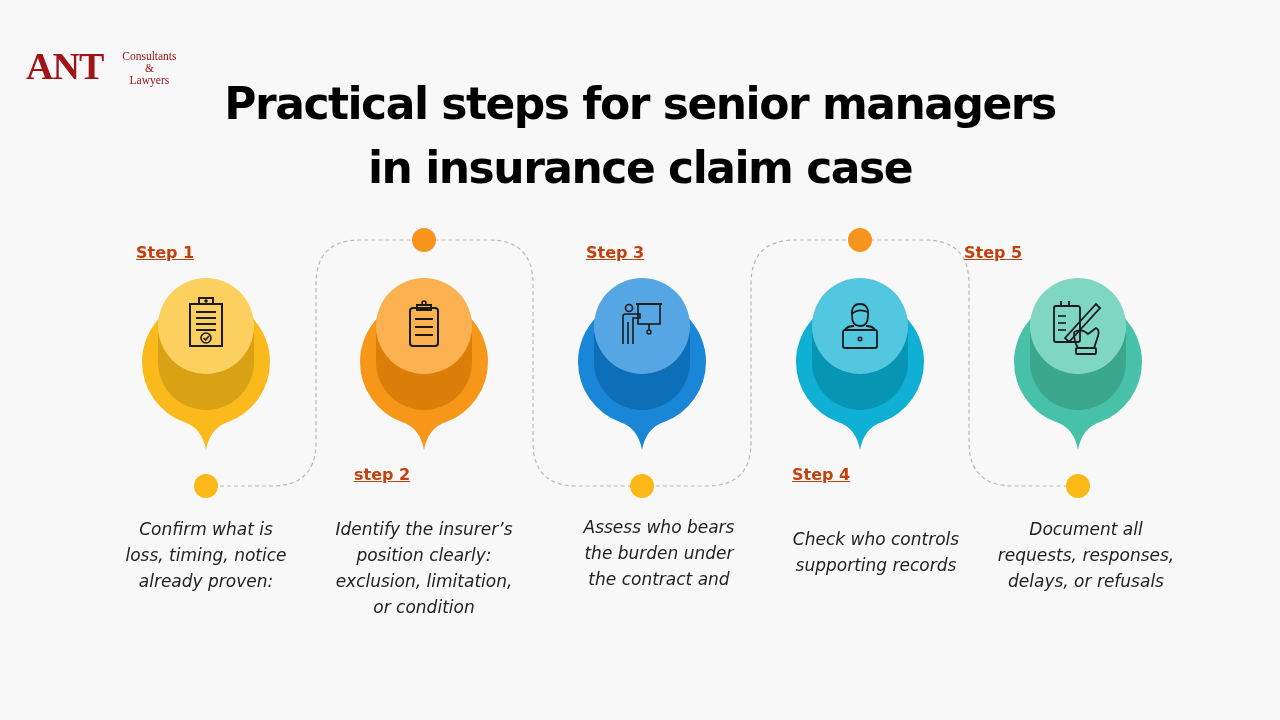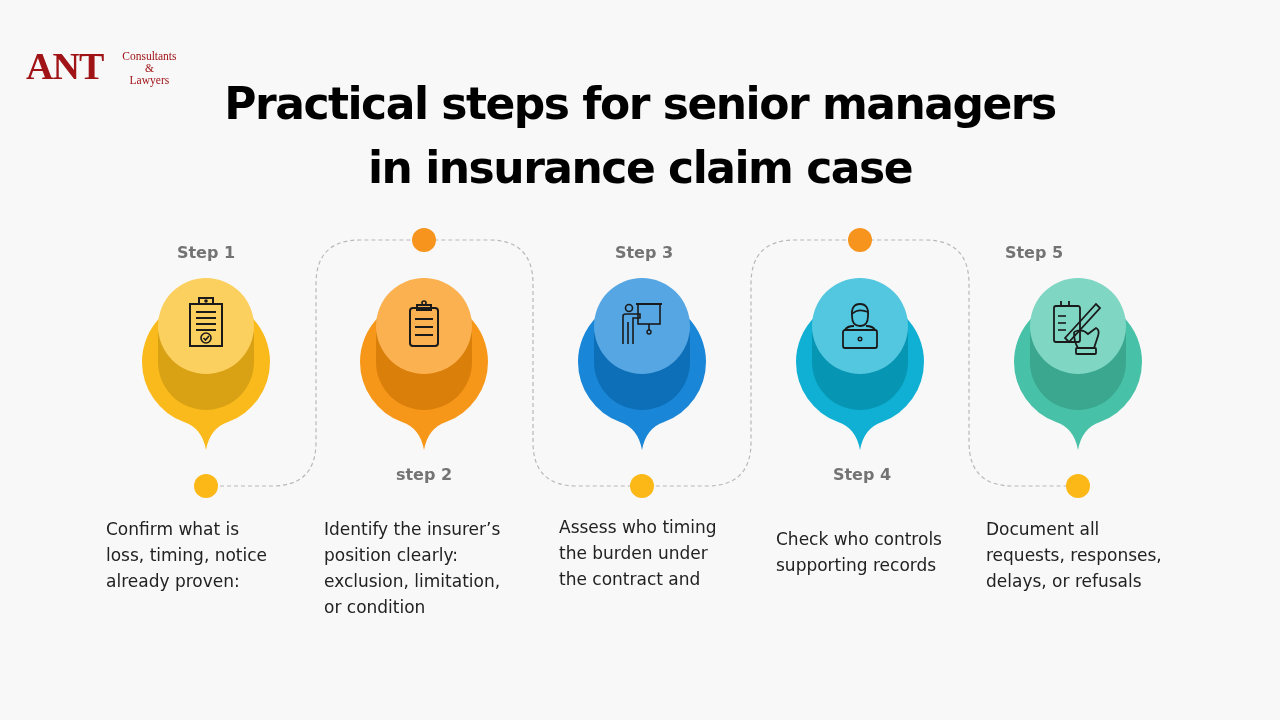--- a/index.html
+++ b/index.html
@@ -18,26 +18,26 @@
     font-family: "Liberation Serif", serif; color:#a01418;
     font-size:11.5px; line-height:12px; text-align:center; margin-left:3px; margin-top:4px;
   }
   .title {
     position:absolute; left:0; right:0; top:72px; text-align:center;
     font-family: "DejaVu Sans", sans-serif; font-weight:bold;
     font-size:44px; line-height:64px; color:#000; letter-spacing:-1.5px;
   }
   #diagram { position:absolute; left:0; top:0; width:1280px; height:720px; pointer-events:none; }
   .step-label {
-    position:absolute; width:140px; text-align:center;
-    font-family: "DejaVu Sans", sans-serif; font-weight:bold; font-size:16px; color:#737373;
+    position:absolute; width:140px; 
+    font-family: "DejaVu Sans", sans-serif; font-weight:bold; font-size:16px; color:#c2410c;text-decoration:underline;
   }
   .desc {
-    position:absolute; width:200px; 
-    font-family: "DejaVu Sans", sans-serif; font-size:17px; line-height:26px; color:#222;
+    position:absolute; width:200px; text-align:center;
+    font-family: "DejaVu Sans", sans-serif; font-size:17px; line-height:26px; color:#222;font-style:italic;
   }
 </style>
 </head>
 <body>
 
 <div class="logo">
   <div class="logo-main">ANT</div>
   <div class="logo-sub">
     <div>Consultants</div>
     <div>&amp;</div>
@@ -130,38 +130,38 @@
       <circle cx="424" cy="240" r="12" fill="#f7941d"></circle>
       <circle cx="642" cy="486" r="12" fill="#fbb817"></circle>
       <circle cx="860" cy="240" r="12" fill="#f7941d"></circle>
       <circle cx="1078" cy="486" r="12" fill="#fbb817"></circle>
     </g>
 </svg>
 
 <div id="labels">
     <div class="step-label" style="left: 136px; top: 243px;">Step 1</div>
     <div class="step-label" style="left: 354px; top: 465px;">step 2</div>
-    <div class="step-label" style="left: 574px; top: 243px;">Step 3</div>
+    <div class="step-label" style="left: 586px; top: 243px;">Step 3</div>
     <div class="step-label" style="left: 792px; top: 465px;">Step 4</div>
     <div class="step-label" style="left: 964px; top: 243px;">Step 5</div>
   </div>
 <div id="descs">
     <div class="desc" style="left: 106px; top: 516px;">
       <div>Confirm what is</div>
       <div>loss, timing, notice</div>
       <div>already proven:</div>
     </div>
     <div class="desc" style="left: 324px; top: 516px;">
       <div>Identify the insurer’s</div>
       <div>position clearly:</div>
       <div>exclusion, limitation,</div>
       <div>or condition</div>
     </div>
     <div class="desc" style="left: 559px; top: 514px;">
-      <div>Assess who timing</div>
+      <div>Assess who bears</div>
       <div>the burden under</div>
       <div>the contract and</div>
     </div>
     <div class="desc" style="left: 776px; top: 526px;">
       <div>Check who controls</div>
       <div>supporting records</div>
     </div>
     <div class="desc" style="left: 986px; top: 516px;">
       <div>Document all</div>
       <div>requests, responses,</div>

